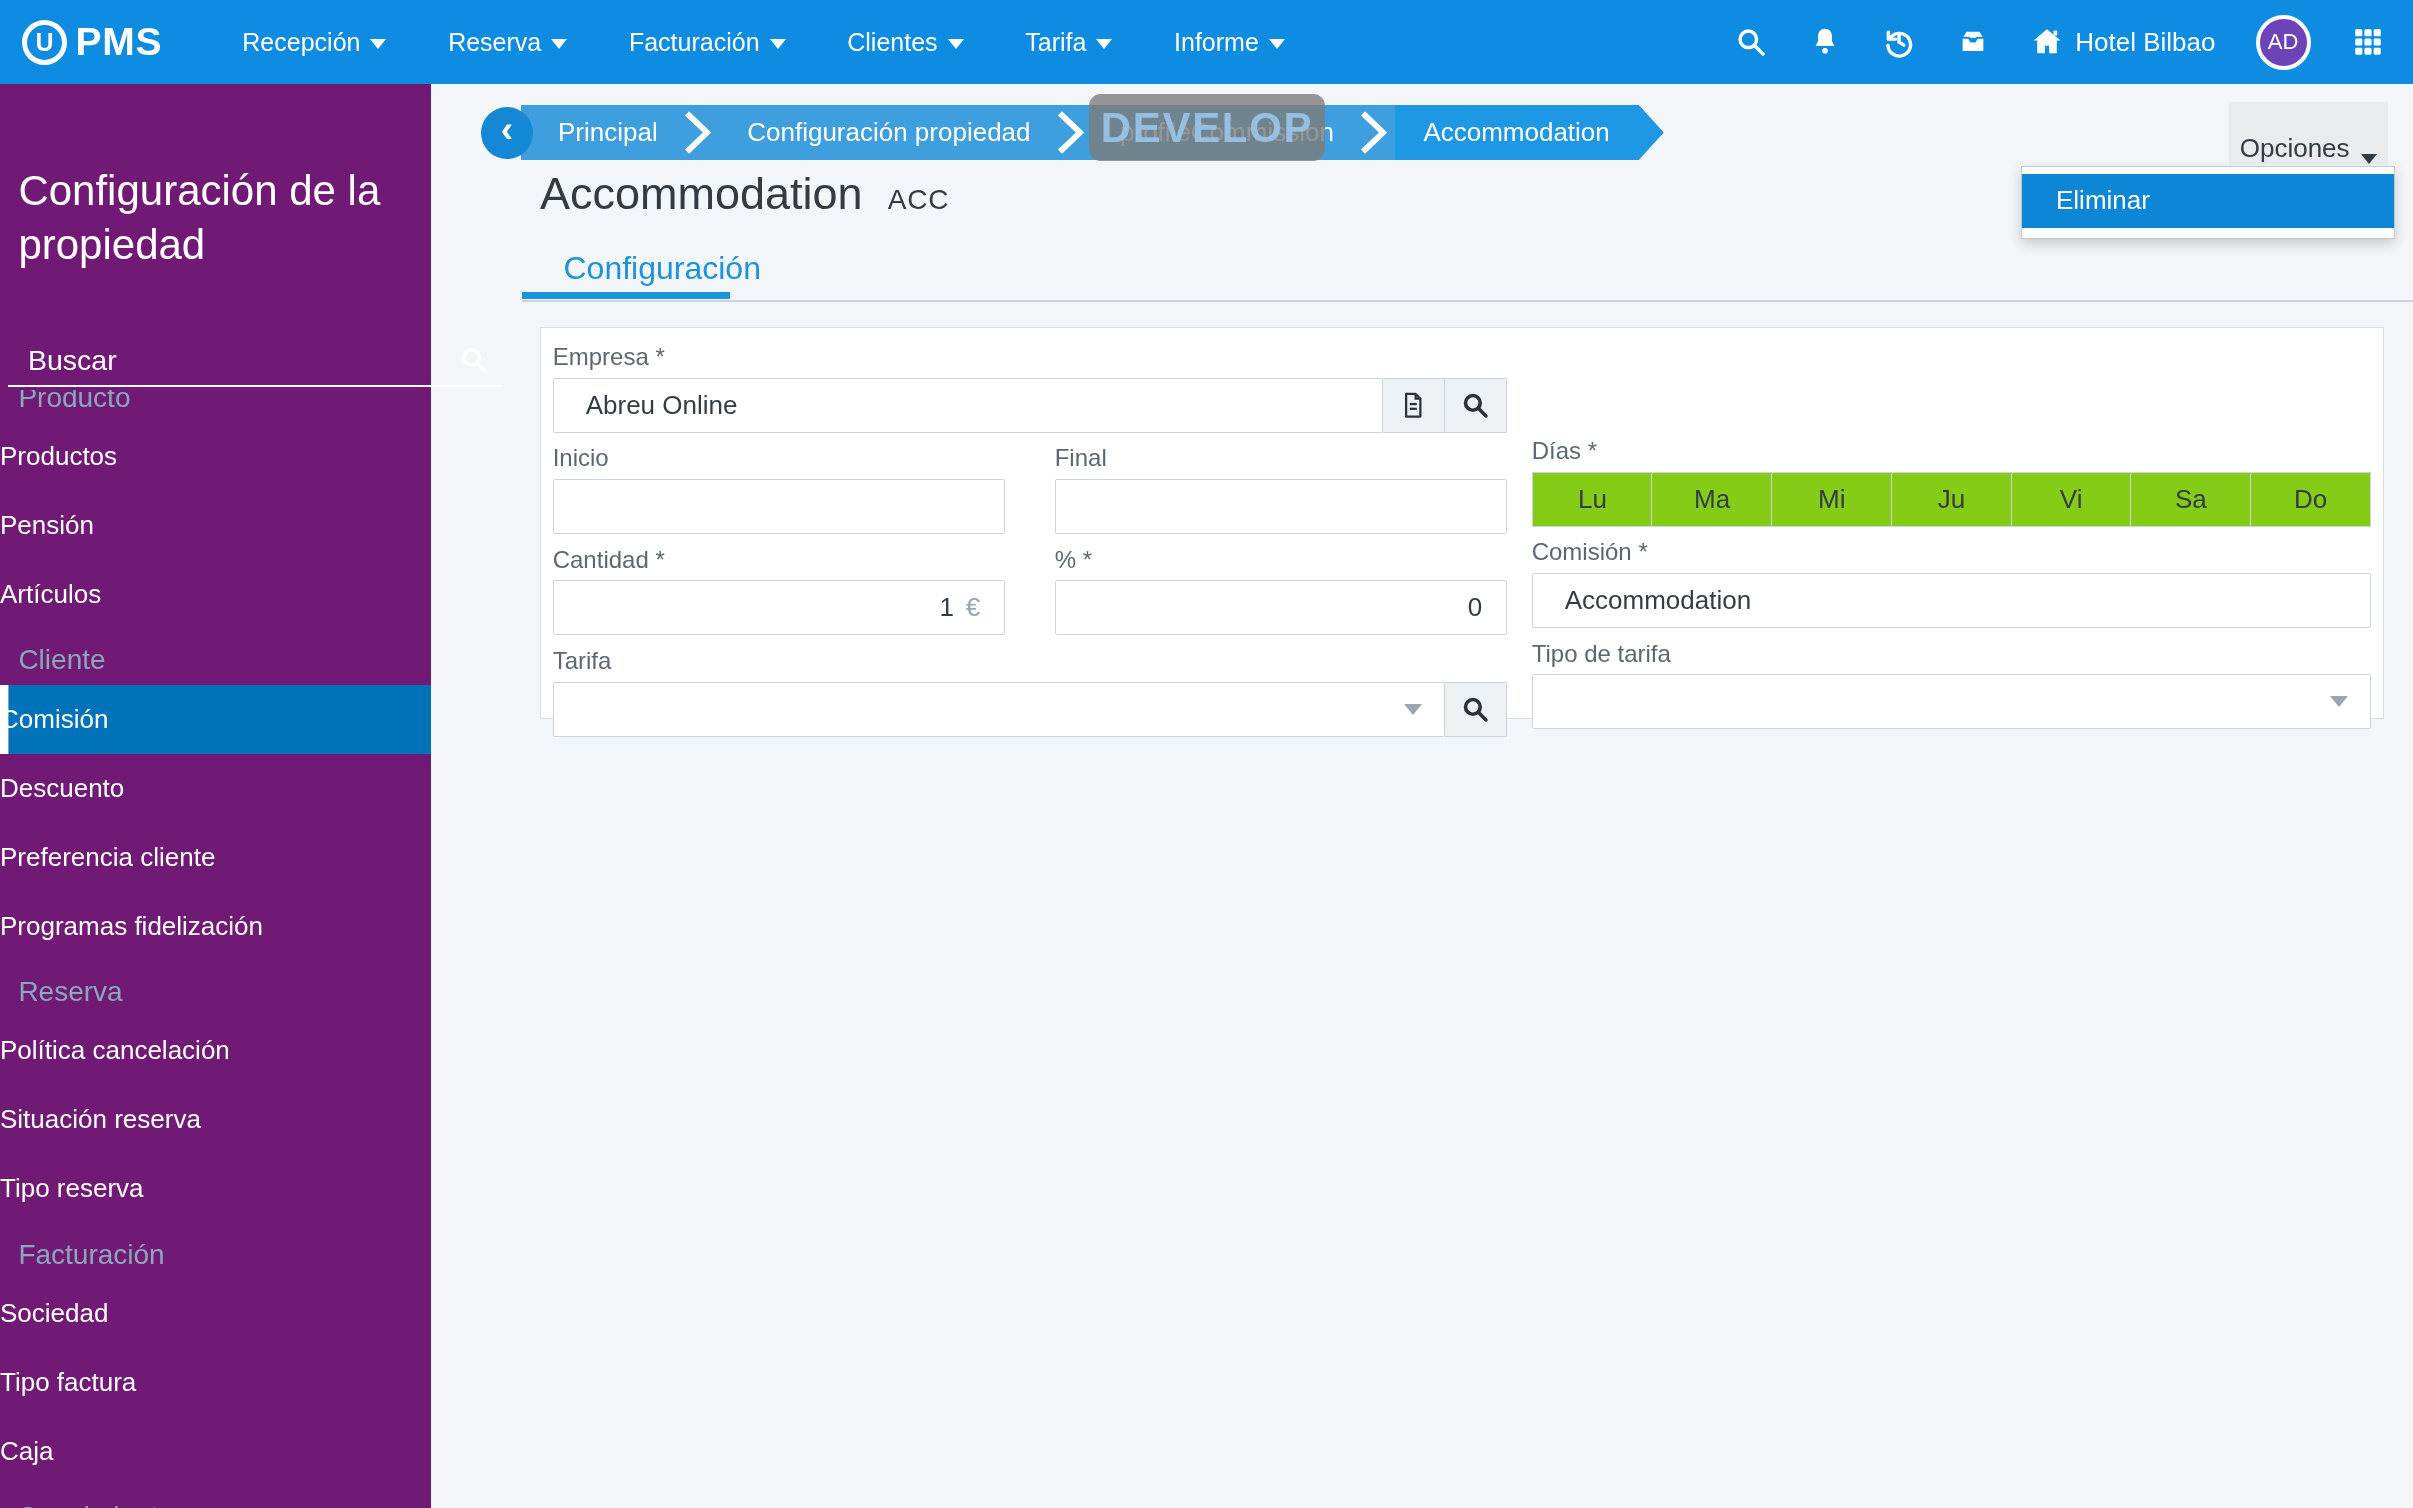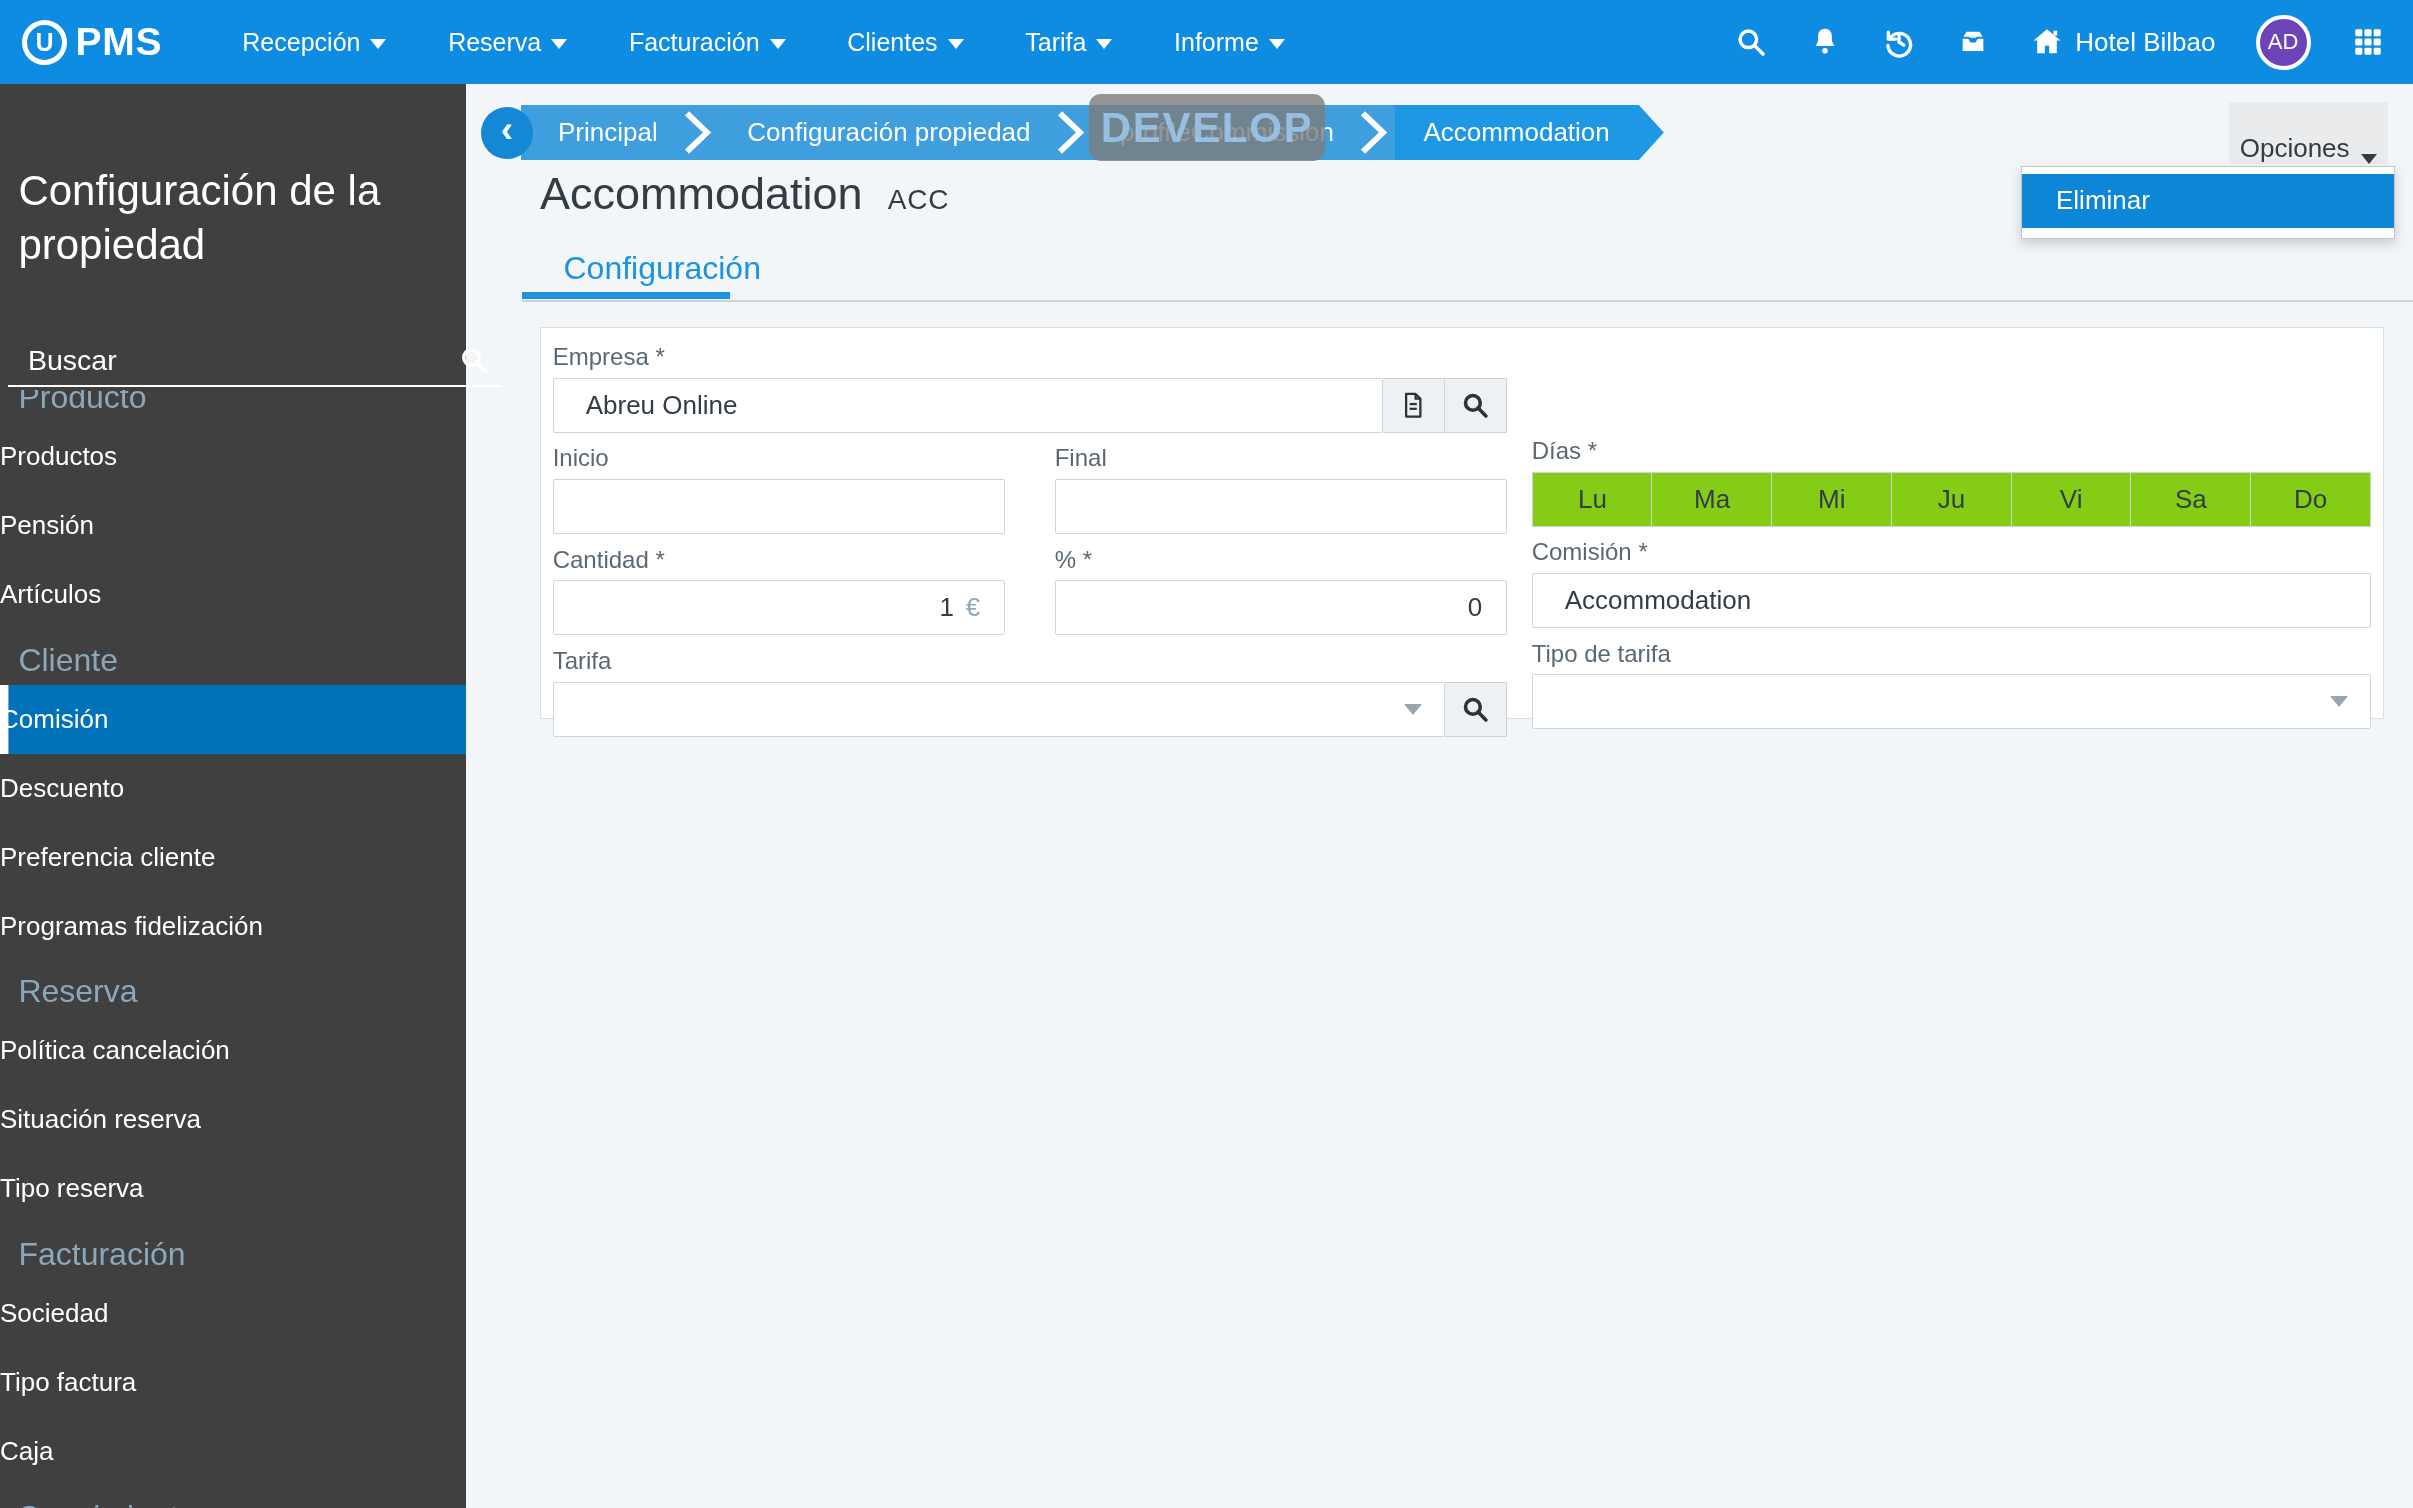--- a/index.html
+++ b/index.html
@@ -22,32 +22,32 @@
   .top-right { margin-left:auto; display:flex; align-items:center; gap:40px;
     margin-right:28.5px; }
   .tool-icon { width:34px; height:34px; display:flex; align-items:center;
     justify-content:center; cursor:pointer; }
   .hotel { display:flex; align-items:center; gap:11.7px; font-size:26px; cursor:pointer; }
   .avatar { width:55px; height:55px; border-radius:50%; background:#6d44b8;
     border:4.2px solid #fff; color:#fff; font-size:22px; display:flex;
     align-items:center; justify-content:center; cursor:pointer; }
 
   
-  .sidebar { position:absolute; top:84px; left:0; width:466px; height:1425px;
-    background:#404040; color:#fff; }
+  .sidebar { position:absolute; top:84px; left:0; width:431px; height:1425px;
+    background:#701a75; color:#fff; }
   .side-title { padding:80px 20px 0 18.4px; font-size:42px; line-height:54px;
     font-weight:400; color:#fff; }
   .side-search { position:absolute; top:251px; left:8px; width:501px; height:52px;
     border-bottom:2.5px solid #fff; display:flex; align-items:center; padding:0 20px; }
   .side-search input { flex:1; background:transparent; border:none; outline:none;
     color:#fff; font-size:28.5px; font-family:"Liberation Sans", sans-serif; }
   .side-search input::placeholder { color:#fff; opacity:1; }
   .side-nav { position:absolute; top:306px; left:0; right:0; bottom:0; overflow:hidden; }
   .nav-header { height:49px; display:flex; align-items:center; padding-left:18.4px;
-    color:#8ca7ba; font-size:32px; }
+    color:#8ca7ba; font-size:28px; }
   .nav-header.first { margin-top:-17px; }
   .nav-header.spaced { margin-top:6.7px; }
   .nav-item { height:69px; display:flex; align-items:center; 
     font-size:26px; color:#fff; cursor:pointer; }
   .nav-item.selected { background:#0072ba; box-shadow:inset 8.4px 0 0 #ffffff; }
 
   
   .main { position:absolute; top:84px; left:501px; width:1912px; height:1425px;
     background:#f3f6f8; }
 

